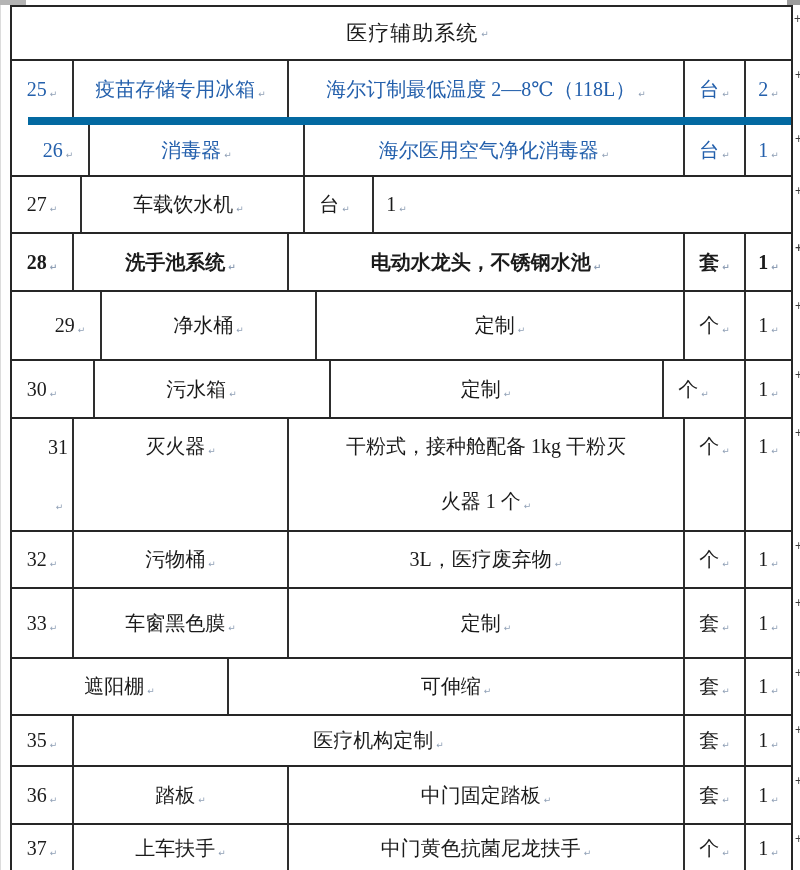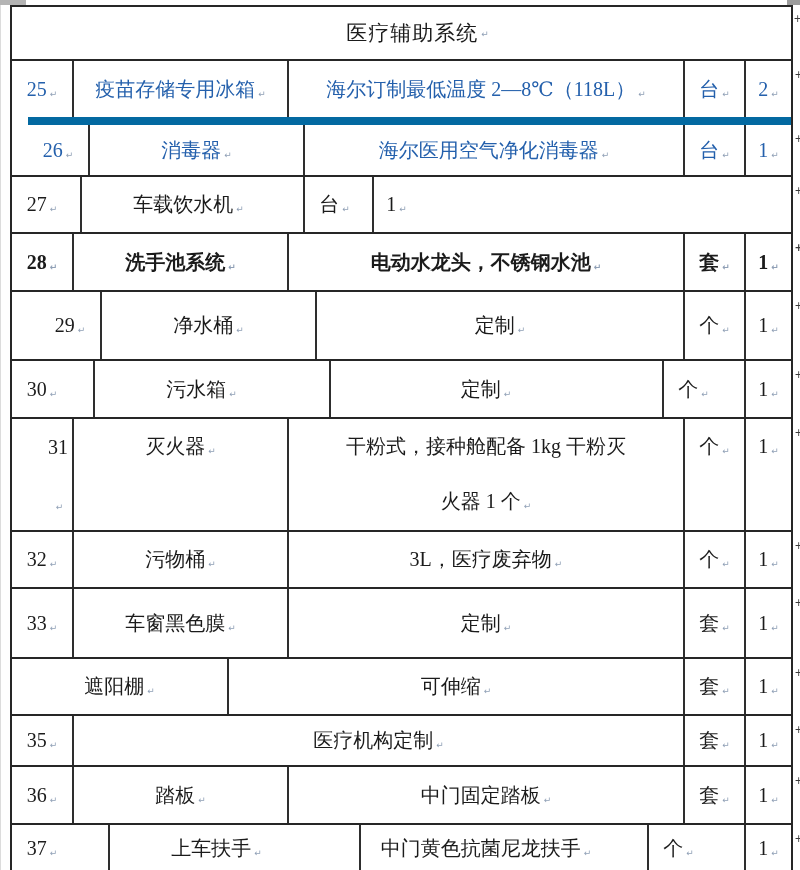--- a/index.html
+++ b/index.html
@@ -276,21 +276,21 @@
         </div>
     <div class="cell c-unit">
           <span class="txt">套<span class="eoc">↵</span></span>
         </div>
     <div class="cell c-qty">
           <span class="txt">1<span class="eoc">↵</span></span>
         </div>
     <span class="eor">+</span>
   </div>
 
-  <div class="row" style="height: 48px; gap: 36px;">
+  <div class="row" style="height: 48px;">
     <div class="cell c-num">
           <span class="txt">37<span class="eoc">↵</span></span>
         </div>
     <div class="cell c-name">
           <span class="txt">上车扶手<span class="eoc">↵</span></span>
         </div>
     <div class="cell c-desc">
           <span class="txt">中门黄色抗菌尼龙扶手<span class="eoc">↵</span></span>
         </div>
     <div class="cell c-unit">

